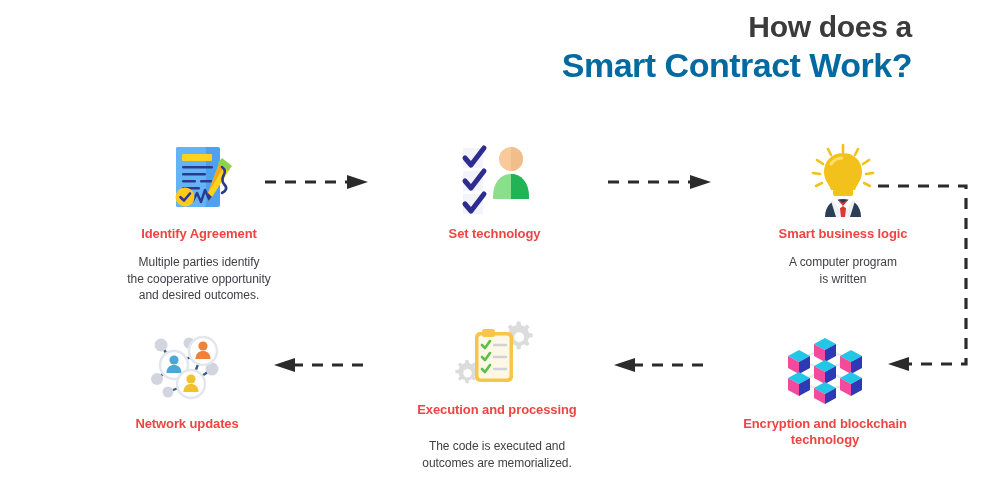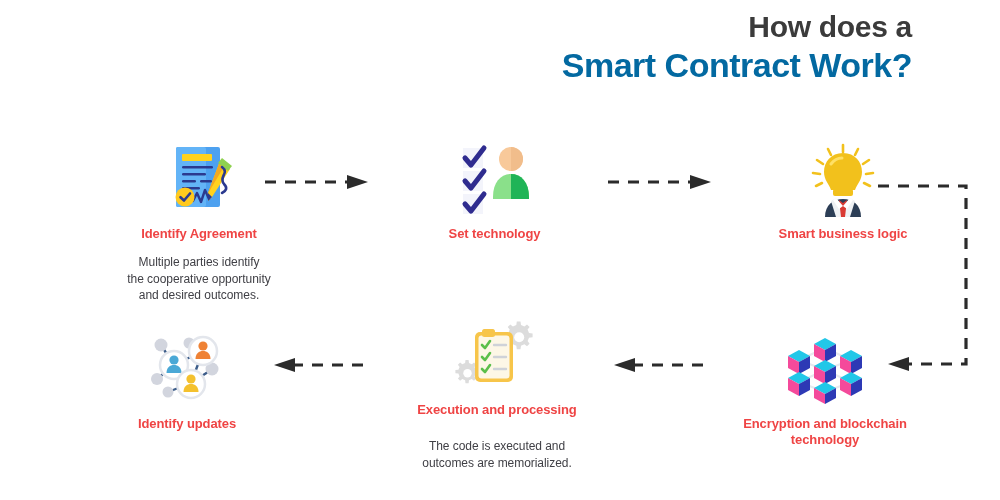--- a/index.html
+++ b/index.html
@@ -150,20 +150,21 @@
         <rect x="30" y="46" width="20" height="7" rx="2" fill="#f2c11c"></rect>
         <path d="M28,21 C31,17 35,15 39,15" fill="none" stroke="#ffe066" stroke-width="3" stroke-linecap="round"></path>
         <path d="M22,74 C22,62 30,56 40,56 C50,56 58,62 58,74 Z" fill="#2c3e56"></path>
         <path d="M33,55 L40,65 L47,55 L52,58 L47,74 L33,74 L28,58 Z" fill="#eef1f4"></path>
         <path d="M40,60 L44,57 L42,74 L38,74 L36,57 Z" fill="#d93a33"></path>
         <path d="M33,55 L40,63 L36,66 L30,57 Z" fill="#ffffff"></path>
         <path d="M47,55 L40,63 L44,66 L50,57 Z" fill="#ffffff"></path>
       </svg>
     </div>
     <div class="step-title">Smart business logic</div>
+    <div class="step-desc">A computer program<br>is written</div>
   </div>
 
   <div class="step" id="step-4">
     <div class="icon-box">
       <svg width="92" height="70" viewBox="0 0 92 70">
         <g stroke="#3c5d8a" stroke-width="2.4" stroke-linecap="round">
           <line x1="20" y1="10" x2="33" y2="30"></line>
           <line x1="48" y1="8" x2="62" y2="16"></line>
           <line x1="33" y1="30" x2="62" y2="16"></line>
           <line x1="33" y1="30" x2="50" y2="48"></line>
@@ -182,21 +183,21 @@
         <circle cx="62" cy="11" r="4.6" fill="#ef8235"></circle>
         <path d="M54.5,24 C54.5,18.5 58,16 62,16 C66,16 69.5,18.5 69.5,24 Z" fill="#ef8235"></path>
         <circle cx="33" cy="30" r="14" fill="#ffffff" stroke="#e3e6ec" stroke-width="2.5"></circle>
         <circle cx="33" cy="25" r="4.6" fill="#4aa8d6"></circle>
         <path d="M25.5,38 C25.5,32.5 29,30 33,30 C37,30 40.5,32.5 40.5,38 Z" fill="#4aa8d6"></path>
         <circle cx="50" cy="49" r="14" fill="#ffffff" stroke="#e3e6ec" stroke-width="2.5"></circle>
         <circle cx="50" cy="44" r="4.6" fill="#f4c12e"></circle>
         <path d="M42.5,57 C42.5,51.5 46,49 50,49 C54,49 57.5,51.5 57.5,57 Z" fill="#f4c12e"></path>
       </svg>
     </div>
-    <div class="step-title">Identify updates</div>
+    <div class="step-title">Network updates</div>
   </div>
 
   <div class="step" id="step-5">
     <div class="icon-box">
       <svg width="84" height="70" viewBox="0 0 84 70">
         <g fill="#dcdcdc">
           <path d="M66,4 l3.4,1.4 2.6,-2 2.6,2.6 -2,2.6 1.4,3.4 3.6,0.5 0,3.7 -3.6,0.5 -1.4,3.4 2,2.6 -2.6,2.6 -2.6,-2 -3.4,1.4 -0.5,3.6 -3.7,0 -0.5,-3.6 -3.4,-1.4 -2.6,2 -2.6,-2.6 2,-2.6 -1.4,-3.4 -3.6,-0.5 0,-3.7 3.6,-0.5 1.4,-3.4 -2,-2.6 2.6,-2.6 2.6,2 3.4,-1.4 0.5,-3.6 3.7,0 Z"></path>
           <circle cx="64.2" cy="16.3" r="5" fill="#ffffff"></circle>
           <path d="M14,42 l2.8,1.2 2.2,-1.7 2.2,2.2 -1.7,2.2 1.2,2.8 3,0.4 0,3.1 -3,0.4 -1.2,2.8 1.7,2.2 -2.2,2.2 -2.2,-1.7 -2.8,1.2 -0.4,3 -3.1,0 -0.4,-3 -2.8,-1.2 -2.2,1.7 -2.2,-2.2 1.7,-2.2 -1.2,-2.8 -3,-0.4 0,-3.1 3,-0.4 1.2,-2.8 -1.7,-2.2 2.2,-2.2 2.2,1.7 2.8,-1.2 0.4,-3 3.1,0 Z"></path>
           <circle cx="12.5" cy="52.3" r="4.2" fill="#ffffff"></circle>

